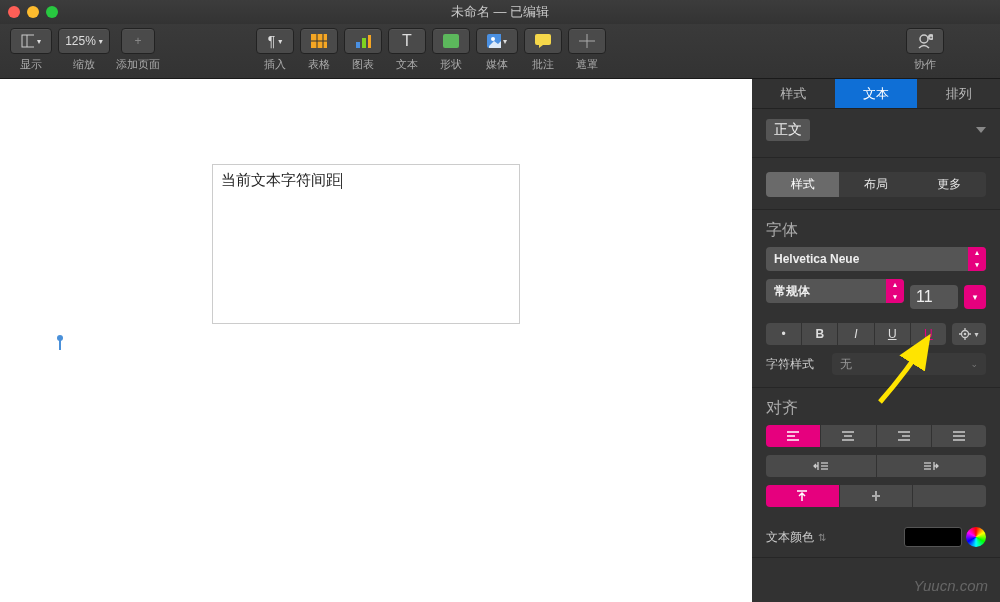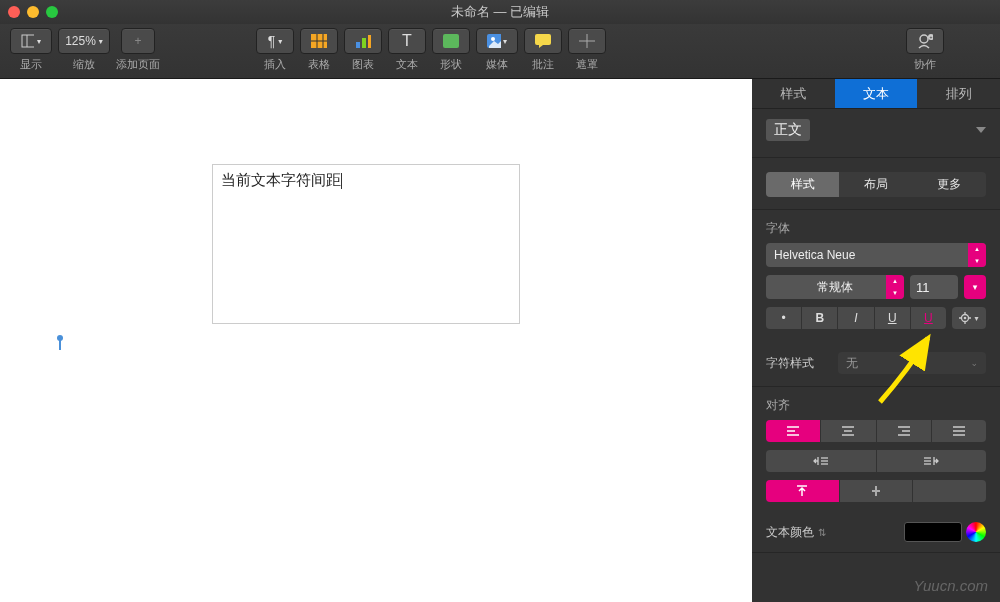--- a/index.html
+++ b/index.html
@@ -33,33 +33,33 @@
 .itabs { display:flex; height:30px; border-bottom:1px solid #222;}
 .itab { flex:1; display:flex; align-items:center; justify-content:center; color:#bbb; font-size:13px;}
 .itab.active { background:#0f6fd6; color:#fff;}
 .section { padding:10px 14px; border-bottom:1px solid #262626;}
 .sec-head { display:flex; justify-content:space-between; align-items:center; margin-bottom:6px;}
 .body-btn { background:#555; color:#eee; padding:2px 8px; font-size:14px; border-radius:3px;}
 .tri { width:0;height:0;border-left:5px solid transparent;border-right:5px solid transparent;border-top:6px solid #888;}
 .subtabs { display:flex; background:#3b3b3b; border-radius:4px; overflow:hidden; margin:4px 0 2px;}
 .subtab { flex:1; text-align:center; padding:4px 0; font-size:12px; color:#e5e5e5;}
 .subtab.active { background:#6a6a6a; color:#fff;}
-.label { color:#aaa; font-size:12px; margin-bottom:6px; display:block;}
-.select { background:#555; border-radius:4px; height:24px; display:flex; align-items:center; padding:0 8px; color:#eee; font-size:12px; position:relative; margin-bottom:8px;}
+.label { color:#aaa; font-size:16px; margin-bottom:6px; display:block;}
+.select { background:#555; border-radius:4px; height:24px; display:flex; align-items:center; padding:0 8px; color:#eee; font-size:12px; position:relative; margin-bottom:8px;font-weight:bold;}
 .select .stepper { position:absolute; right:0; top:0; width:18px; height:24px; background:#e6007e; border-radius:0 4px 4px 0; display:flex; flex-direction:column;}
 .stepper span{flex:1;display:flex;align-items:center;justify-content:center;color:#fff;font-size:7px;}
 .row { display:flex; gap:6px; margin-bottom:8px; align-items:center;}
-.row .select{flex:1;margin-bottom:0;justify-content:center;}
-.sizebox { width:48px; background:#555; height:24px; border-radius:4px; display:flex; align-items:center; padding:0 6px; color:#eee; font-size:13px;}
+.row .select{flex:1;margin-bottom:12px;}
+.sizebox { width:48px; background:#555; height:24px; border-radius:4px; display:flex; align-items:center; padding:0 6px; color:#eee; font-size:16px;}
 .pinkbtn { width:22px;height:24px;background:#e6007e;border-radius:4px;display:flex;align-items:center;justify-content:center;color:#fff;font-size:9px;}
 .fmtrow { display:flex; gap:1px; margin-bottom:8px;}
 .fmtbtn { flex:1; height:22px; background:#4a4a4a; display:flex; align-items:center; justify-content:center; color:#ddd; font-size:12px;}
 .fmtbtn:first-child{border-radius:4px 0 0 4px;} .fmtbtn:last-child{border-radius:0 4px 4px 0;}
 .gearbtn{width:34px;height:22px;background:#4a4a4a;border-radius:4px;margin-left:6px;display:flex;align-items:center;justify-content:center;}
-.charstyle{display:flex;align-items:center;gap:24px;margin-bottom:2px;margin-top:15px;}
+.charstyle{display:flex;align-items:center;gap:18px;margin-bottom:2px;}
 .cs-sel{flex:1;height:22px;background:#3a3a3a;border-radius:4px;display:flex;align-items:center;padding:0 8px;color:#999;}
 .colorrow{display:flex;align-items:center;justify-content:space-between;}
 .colorbox{width:58px;height:20px;background:#000;border:1px solid #555;border-radius:3px;}
 .wheel{width:20px;height:20px;border-radius:50%;background:conic-gradient(red,yellow,lime,cyan,blue,magenta,red);margin-left:4px;}
 .alignrow{display:flex;gap:1px;margin-bottom:8px;}
 .albtn{flex:1;height:22px;background:#4a4a4a;display:flex;align-items:center;justify-content:center;}
 .albtn.pink{background:#e6007e;}
 .albtn:first-child{border-radius:4px 0 0 4px;}.albtn:last-child{border-radius:0 4px 4px 0;}
 .albtn svg{display:block;}
 

